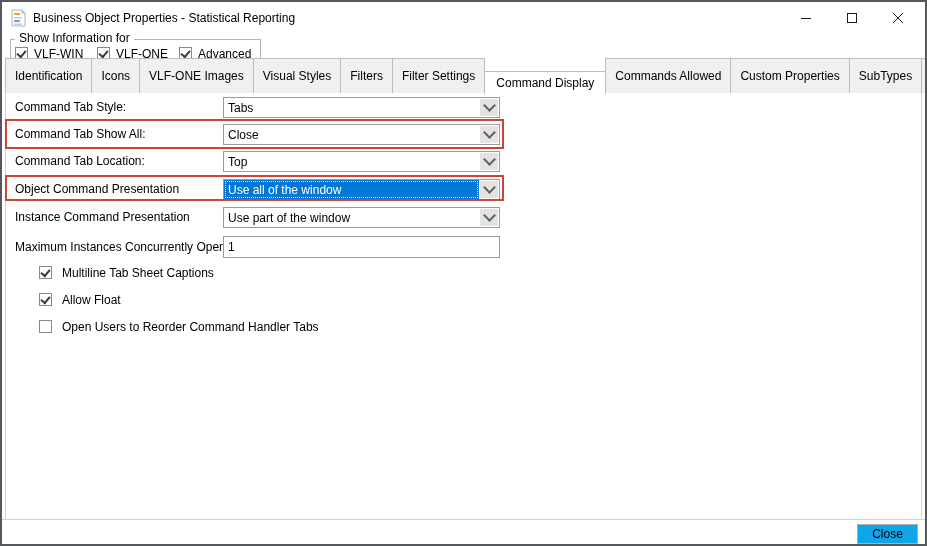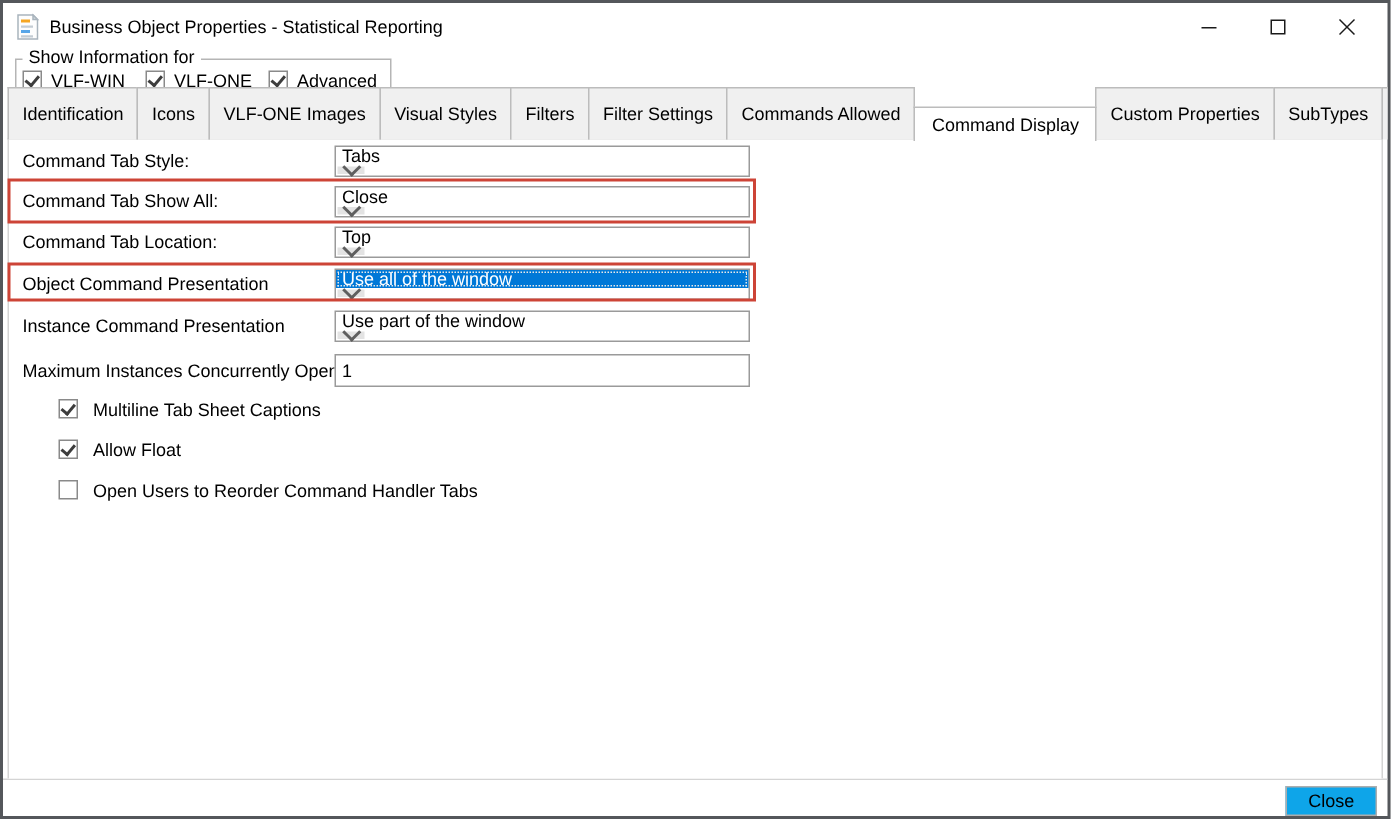--- a/index.html
+++ b/index.html
@@ -25,21 +25,21 @@
   .tabstrip{position:absolute;left:3px;top:68px;height:23px;display:flex;align-items:flex-end;z-index:3;}
   .tab{height:35px;padding:16px 9px;background:#f0f0f0;border:1px solid #bcbcbc;border-bottom:none;
        display:flex;align-items:center;box-sizing:border-box;margin-right:-1px;white-space:nowrap;cursor:default;}
   .tab.active{height:23px;background:#fff;padding:0 11px;position:relative;z-index:4;margin-bottom:-1px;}
   .tabpanel{position:absolute;left:3px;top:90px;width:917px;height:427px;background:#fff;
        border:1px solid #d4d4d4;border-bottom:none;box-sizing:border-box;z-index:1;}
   .bottom-sep{position:absolute;left:0;right:0;top:517px;height:1px;background:#d4d4d4;}
   
   .fld-label{position:absolute;left:13px;line-height:21px;white-space:nowrap;z-index:2;}
   .combo{position:absolute;left:221px;width:277px;height:21px;box-sizing:border-box;
-         border:1px solid #9a9a9a;background:#fff;display:flex;z-index:2;cursor:default;flex-direction:column;}
+         border:1px solid #9a9a9a;background:#fff;display:flex;z-index:2;cursor:default;}
   .combo-value{flex:1;display:flex;align-items:center;padding-left:4px;overflow:hidden;white-space:nowrap;}
   .combo.selected .combo-value{color:#fff;outline:1px dotted #e8e8e8;outline-offset:-2px;}
   .combo-btn{width:18px;margin:1px;background:#e3e3e3;display:flex;align-items:center;justify-content:center;flex:0 0 auto;}
   .chev{width:7px;height:7px;border-right:2px solid #5f5f5f;border-bottom:2px solid #5f5f5f;
         transform:rotate(45deg);margin-top:-4px;}
   .text-field{position:absolute;left:221px;width:277px;height:22px;box-sizing:border-box;
         border:1px solid #9a9a9a;padding:0 0 0 4px;font:inherit;z-index:2;}
   .hl-rect{position:absolute;left:3px;width:499px;box-sizing:border-box;border:2px solid #cd4437;z-index:5;pointer-events:none;}
   
   .panel-opt{position:absolute;left:10px;display:flex;align-items:center;gap:10px;height:15px;white-space:nowrap;z-index:2;padding-left:27px;}
@@ -99,22 +99,22 @@
     <span>Advanced</span>
   </div>
 
   <div class="tabstrip">
     <div class="tab">Identification</div>
     <div class="tab">Icons</div>
     <div class="tab">VLF-ONE Images</div>
     <div class="tab">Visual Styles</div>
     <div class="tab">Filters</div>
     <div class="tab">Filter Settings</div>
+    <div class="tab active">Command Display</div>
     <div class="tab">Commands Allowed</div>
-    <div class="tab active">Command Display</div>
     <div class="tab">Custom Properties</div>
     <div class="tab">SubTypes</div>
     <div class="tab">Instance List / Relations</div>
   </div>
 
   <div class="tabpanel"></div>
 
   <span class="fld-label" style="top:95px">Command Tab Style:</span>
   <div class="combo" style="top:95px">
     <span class="combo-value">Tabs</span>

